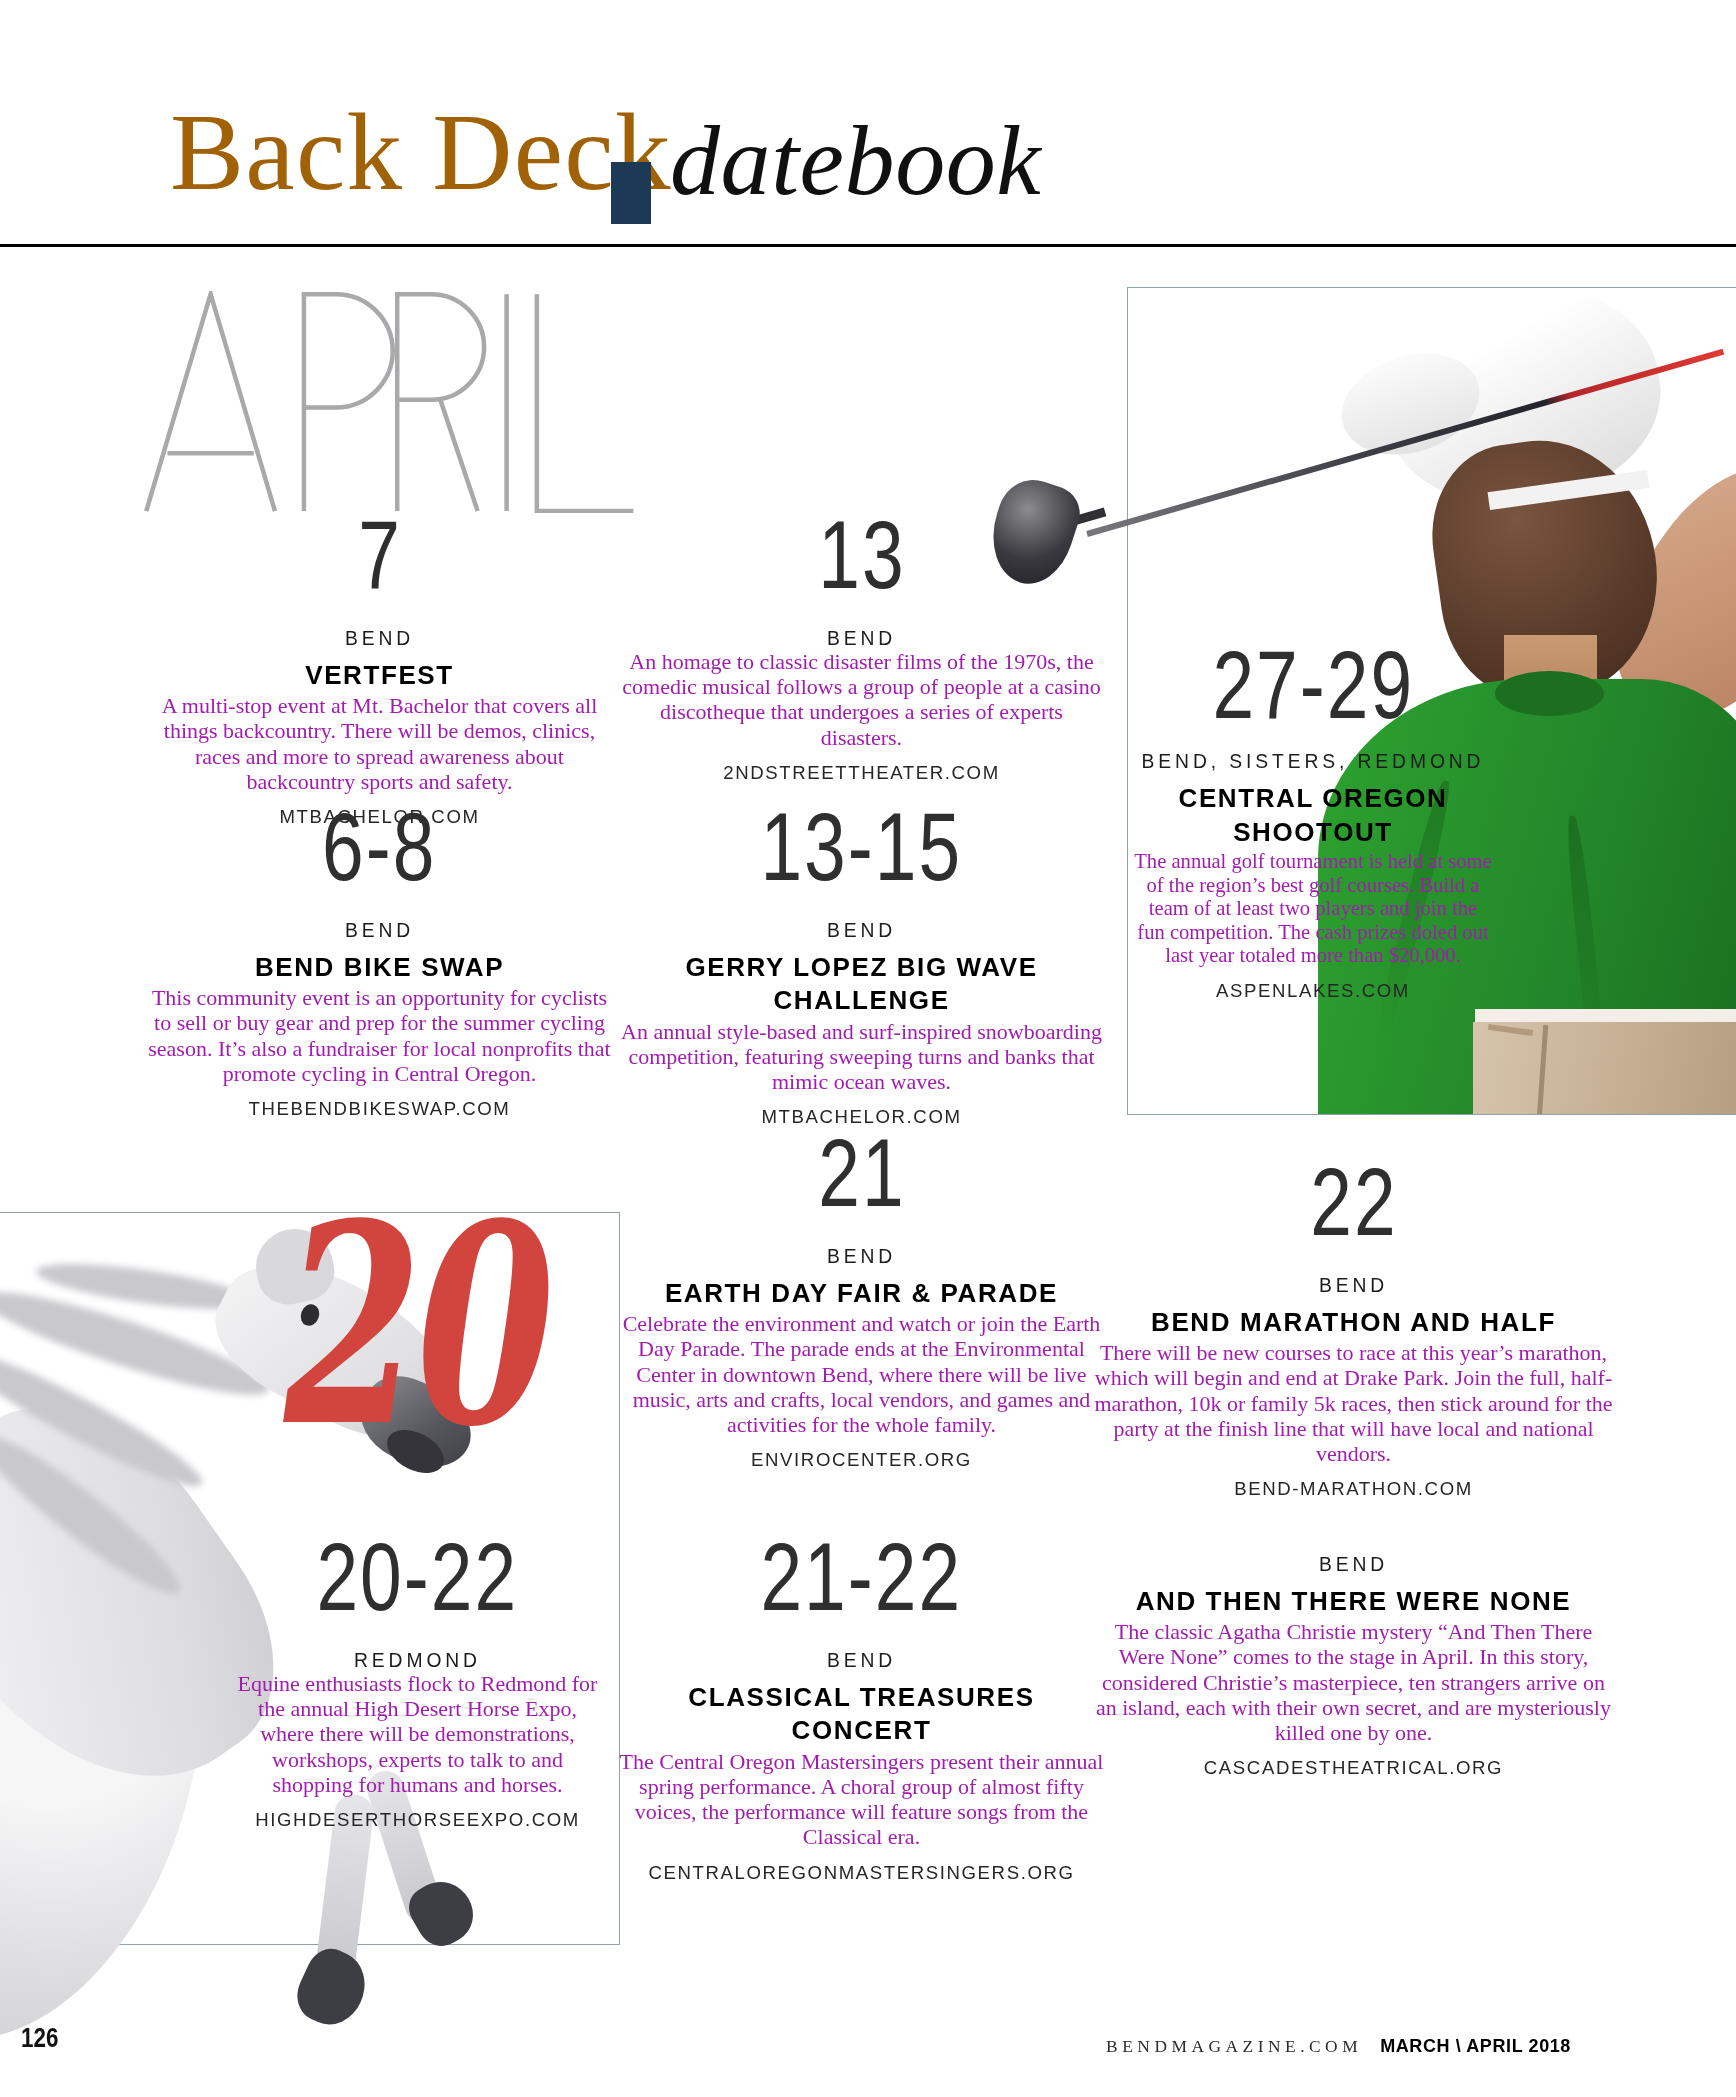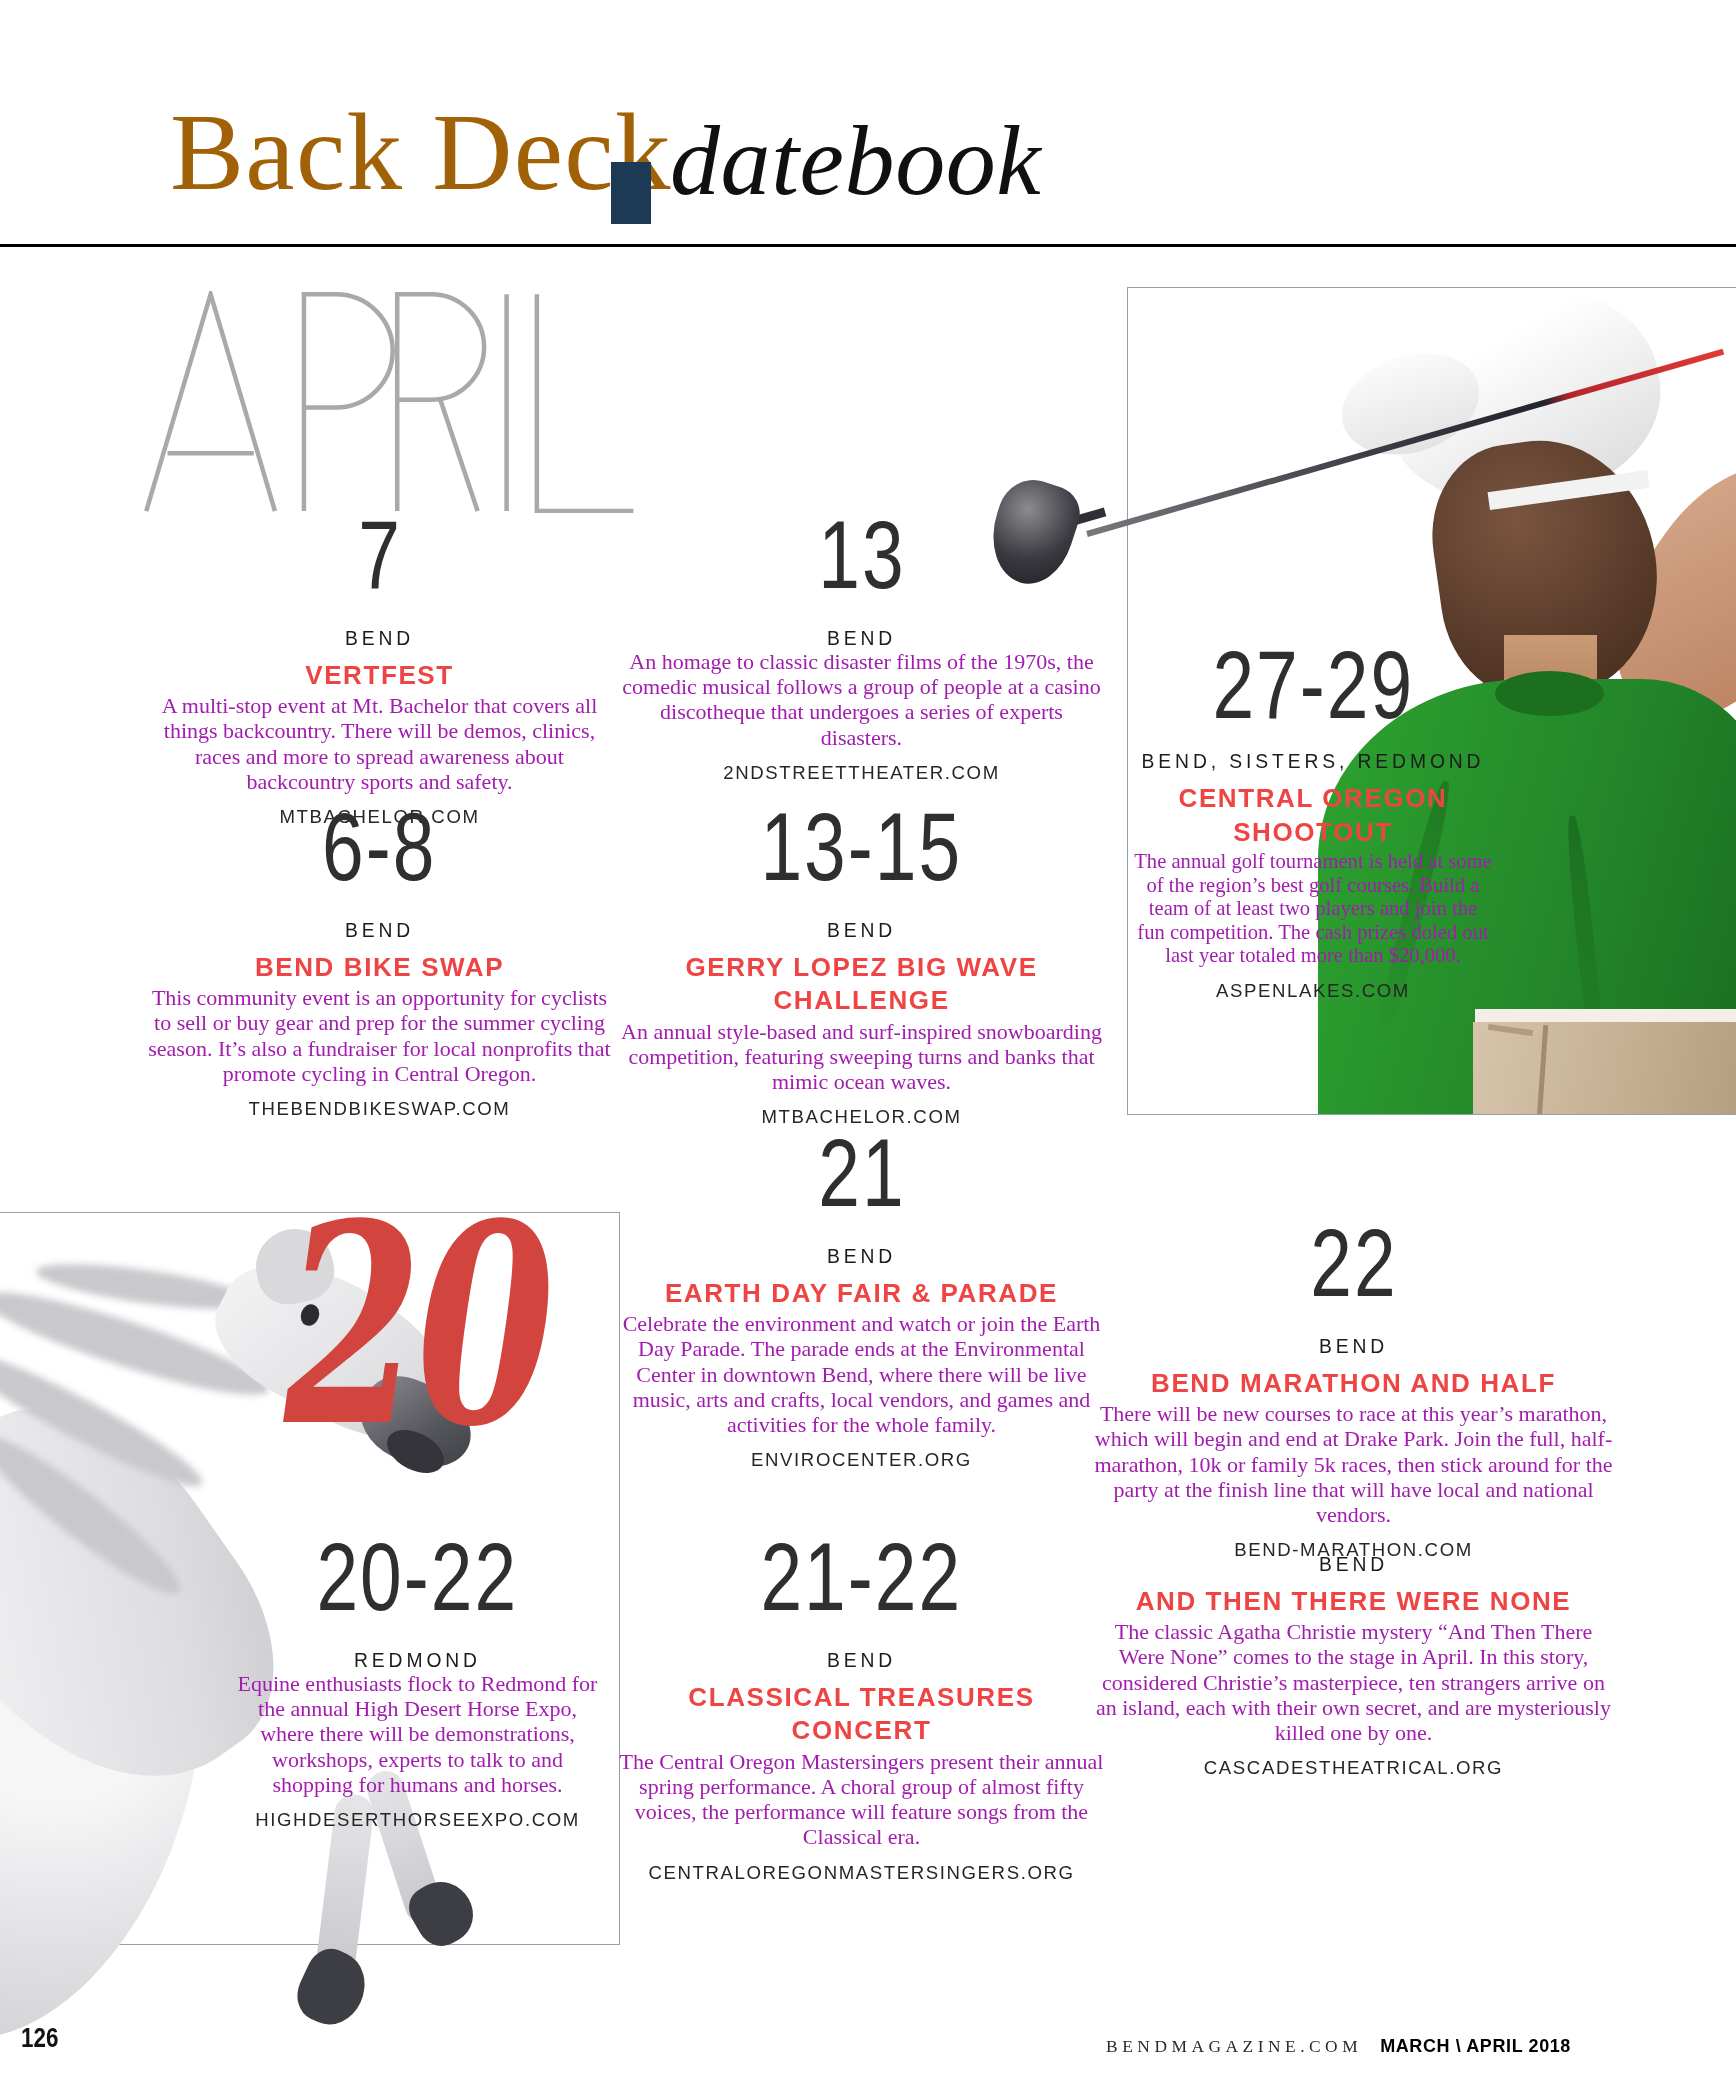--- a/index.html
+++ b/index.html
@@ -22,34 +22,34 @@
   .hbox{position:absolute;left:-2.6px;top:1212px;width:621px;height:731px;
         border:1.3px solid #8fa3a6;background:#fff;z-index:1}
   .gbox{position:absolute;left:1127px;top:287px;width:608px;height:826px;
         border:1.3px solid #8fa3a6;background:#fff;overflow:hidden;z-index:2}
 
   
   .event{position:absolute;text-align:center;z-index:4}
   .num{font:300 96px/1 "Liberation Sans",sans-serif;color:#2f2f2f;letter-spacing:2.6px}
   .numx{display:inline-block;transform:scaleX(.78);transform-origin:center top}
   .city{margin-top:26px;font:400 19.3px/1 "Liberation Sans",sans-serif;letter-spacing:3.9px;color:#1c1c1c}
-  .title{margin:10.3px auto 0;font:700 26px/1.3 "Liberation Sans",sans-serif;letter-spacing:1.6px;color:#ef4444}
+  .title{margin:10.3px auto 0;font:700 26px/1.3 "Liberation Sans",sans-serif;letter-spacing:1.6px;color:#000000}
   .bodytxt{margin:1px auto 0;font:400 22px/1.14 "Liberation Serif",serif;color:#a21caf}
   .url{margin-top:14px;font:400 18.6px/1 "Liberation Sans",sans-serif;letter-spacing:1.6px;color:#262626}
 
   .e7    {left:148px; top:507px; width:463px}
   .e13   {left:617px; top:507px; width:489px}
   .e2729 {left:1133px;top:637px; width:360px;z-index:5}
   .e2729 .city{margin-top:19.3px}
   .e2729 .bodytxt{font-size:20.6px}
   .e68   {left:148px; top:799px;width:463px}
   .e1315 {left:617px; top:799px;width:489px}
   .e1315 .title{max-width:412px}
   .e21   {left:617px; top:1125px;width:489px}
-  .e22   {left:1093px;top:1215px;width:521px}
+  .e22   {left:1093px;top:1154px;width:521px}
   .e2122 {left:617px; top:1529px;width:489px}
   .e2122 .title{max-width:399px}
   .e27513{left:1093px;top:1529px;width:521px}
   .e2022 {left:231px; top:1529px;width:373px;z-index:5}
   .e2022 .title{max-width:270px}
 
   
   .bignum{position:absolute;left:284px;top:1201px;z-index:3;
           font:italic 700 276px/0.9 "DejaVu Serif",serif;color:#d2453e;
           letter-spacing:-7.7px;transform:scaleX(.72);transform-origin:left top}

